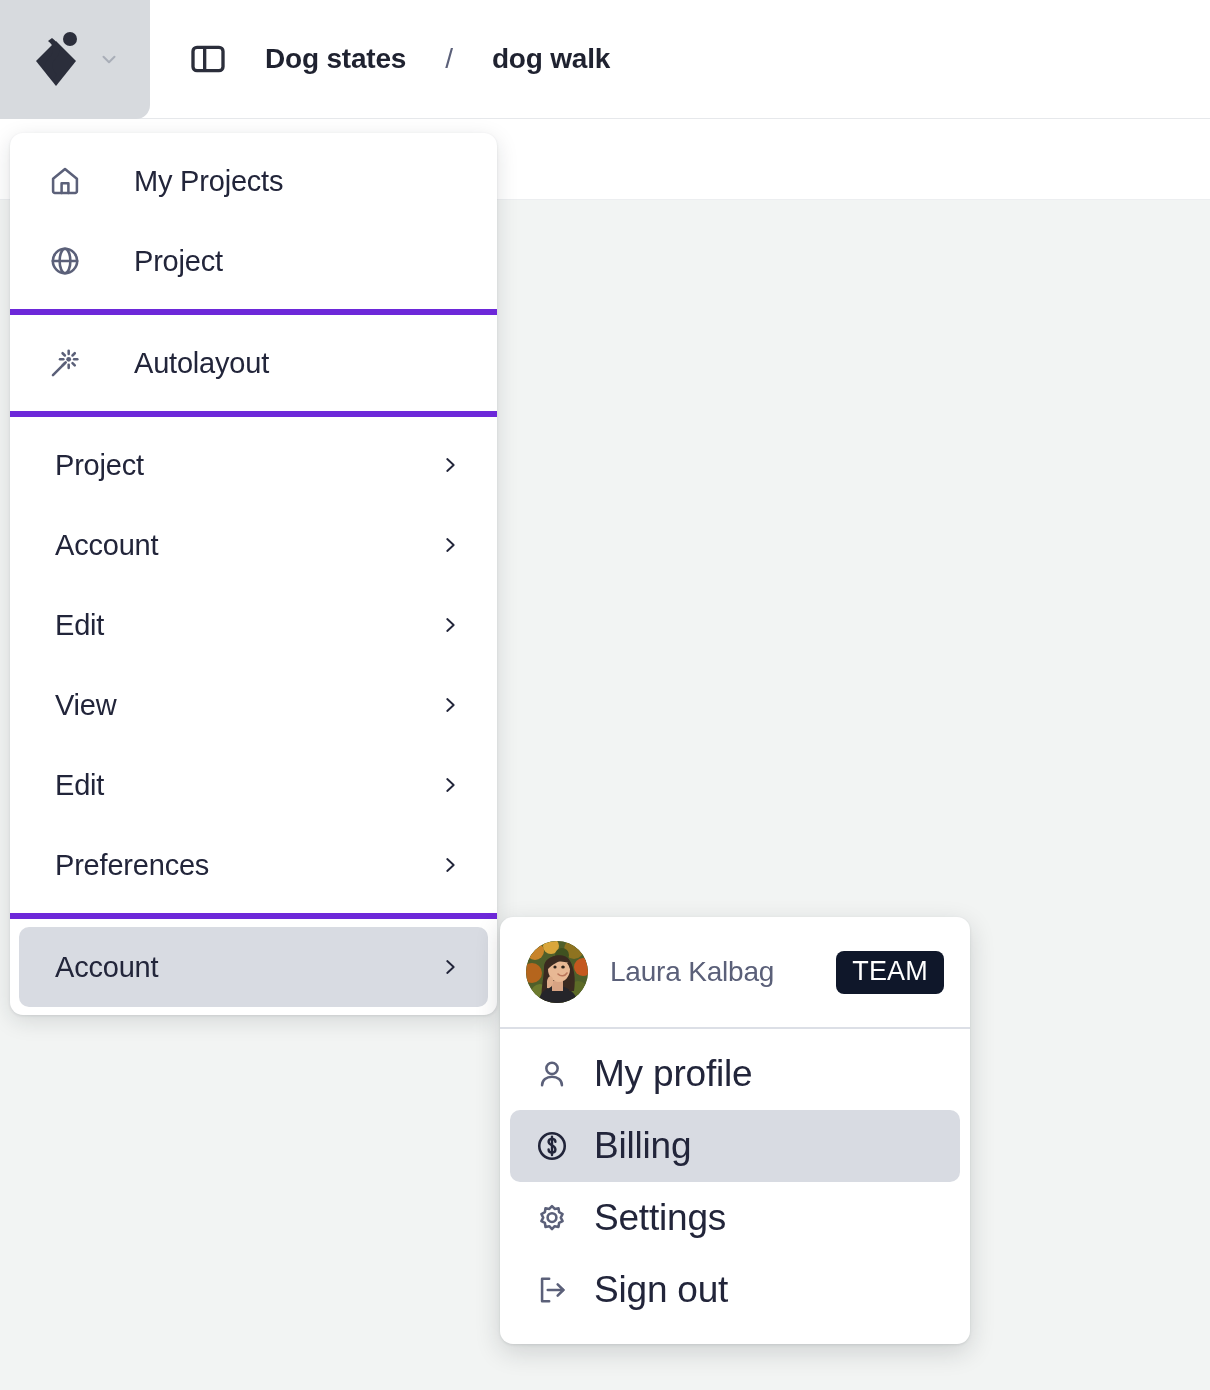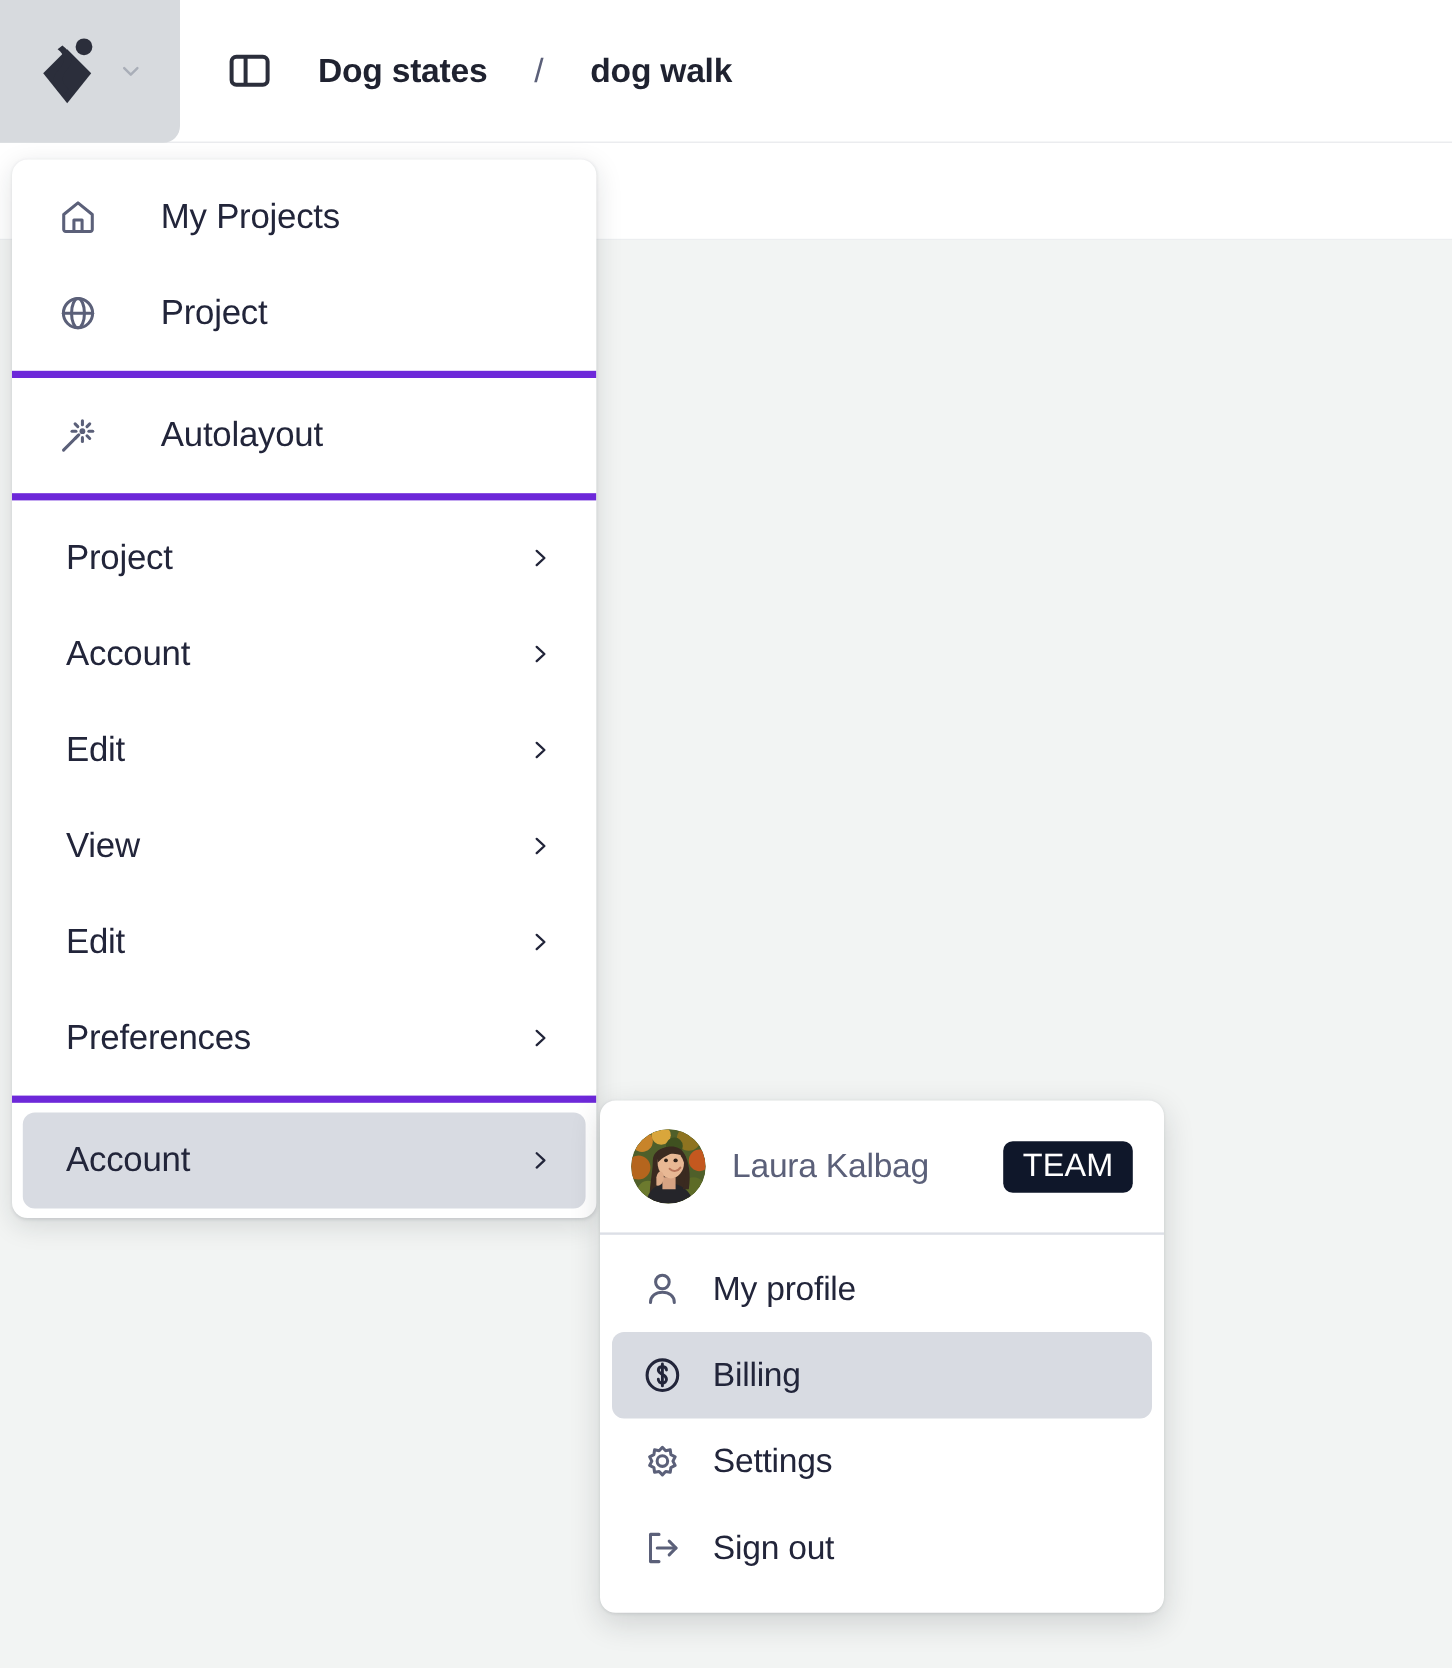--- a/index.html
+++ b/index.html
@@ -147,21 +147,21 @@
     border-radius: 10px;
     cursor: pointer;
   }
   .submenu-item.highlight { background: #d8dbe2; }
   .submenu-item .si-icon {
     width: 40px; height: 40px;
     display: flex; align-items: center; justify-content: center;
     margin-right: 22px; flex: none;
   }
   .submenu-item .si-label {
-    font-size: 28px; color: #22253a; letter-spacing: -0.2px;
+    font-size: 37px; color: #22253a; letter-spacing: -0.2px;
     white-space: nowrap;
   }
   .icon-stroke { stroke: #5b6079; fill: none; stroke-width: 1.8;
     stroke-linecap: round; stroke-linejoin: round; }
   .icon-dark { stroke: #22253a; fill: none; stroke-width: 2.1;
     stroke-linecap: round; stroke-linejoin: round; }
 </style>
 </head>
 <body>
 

